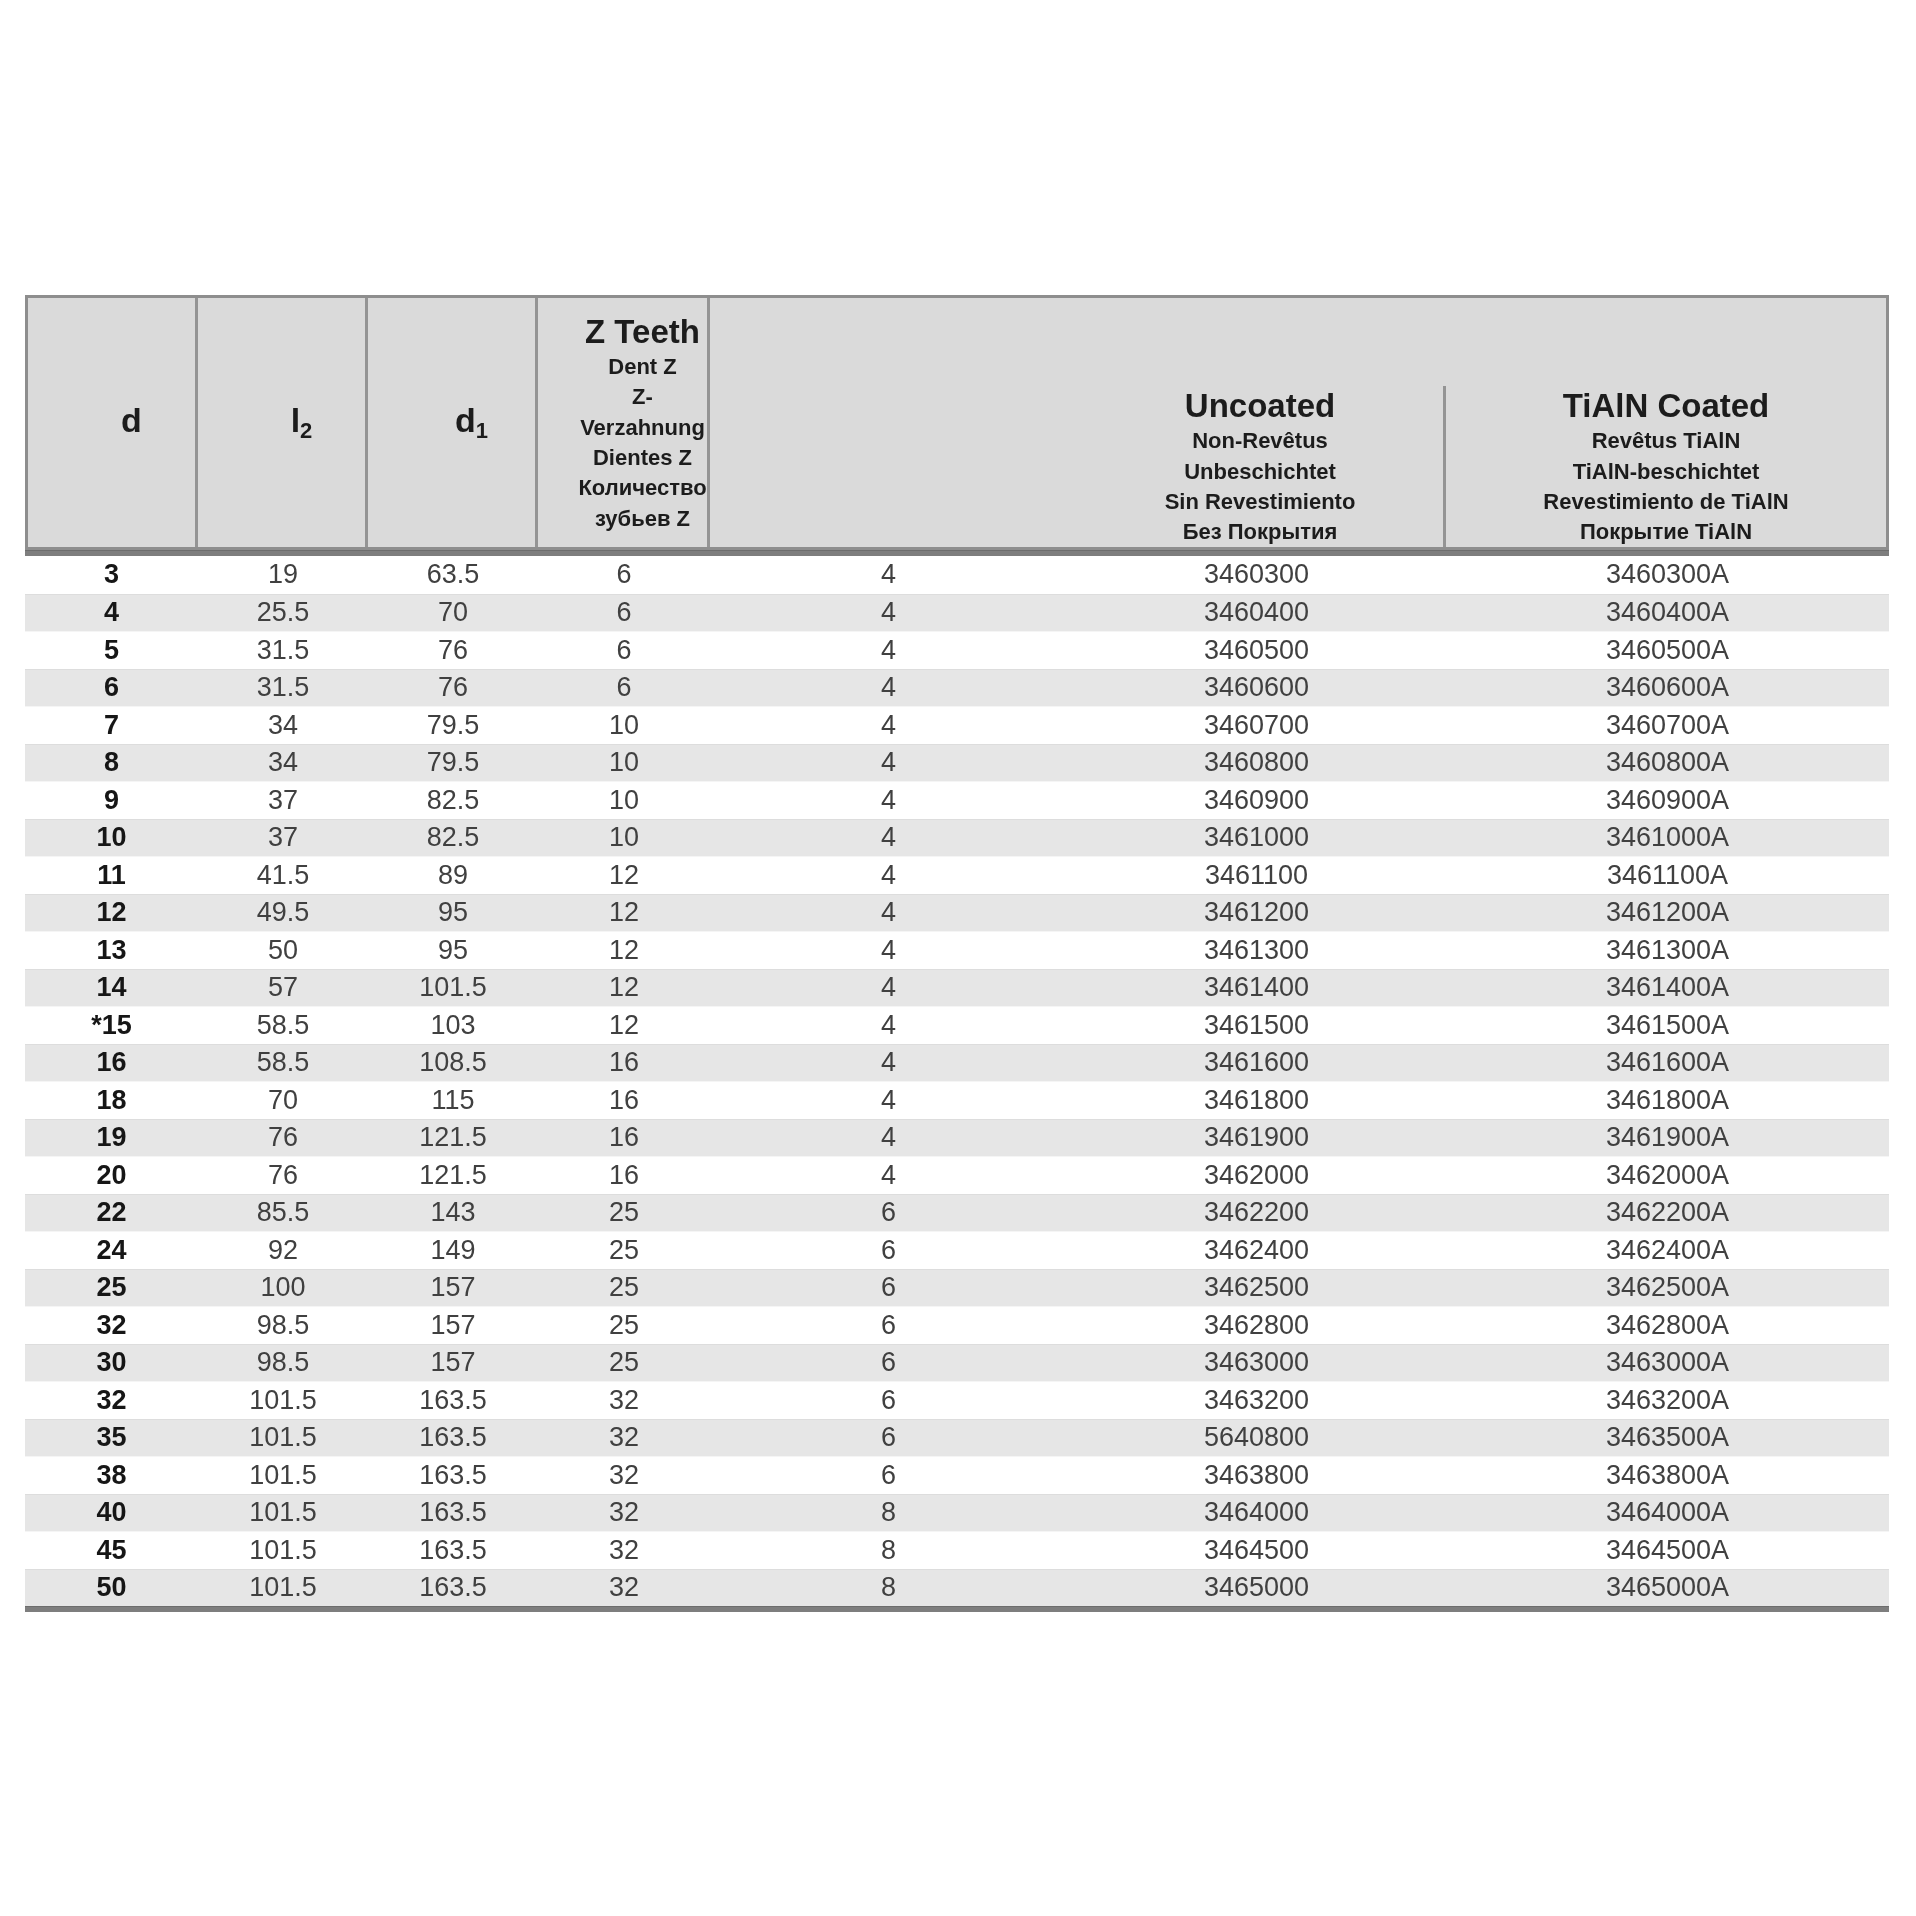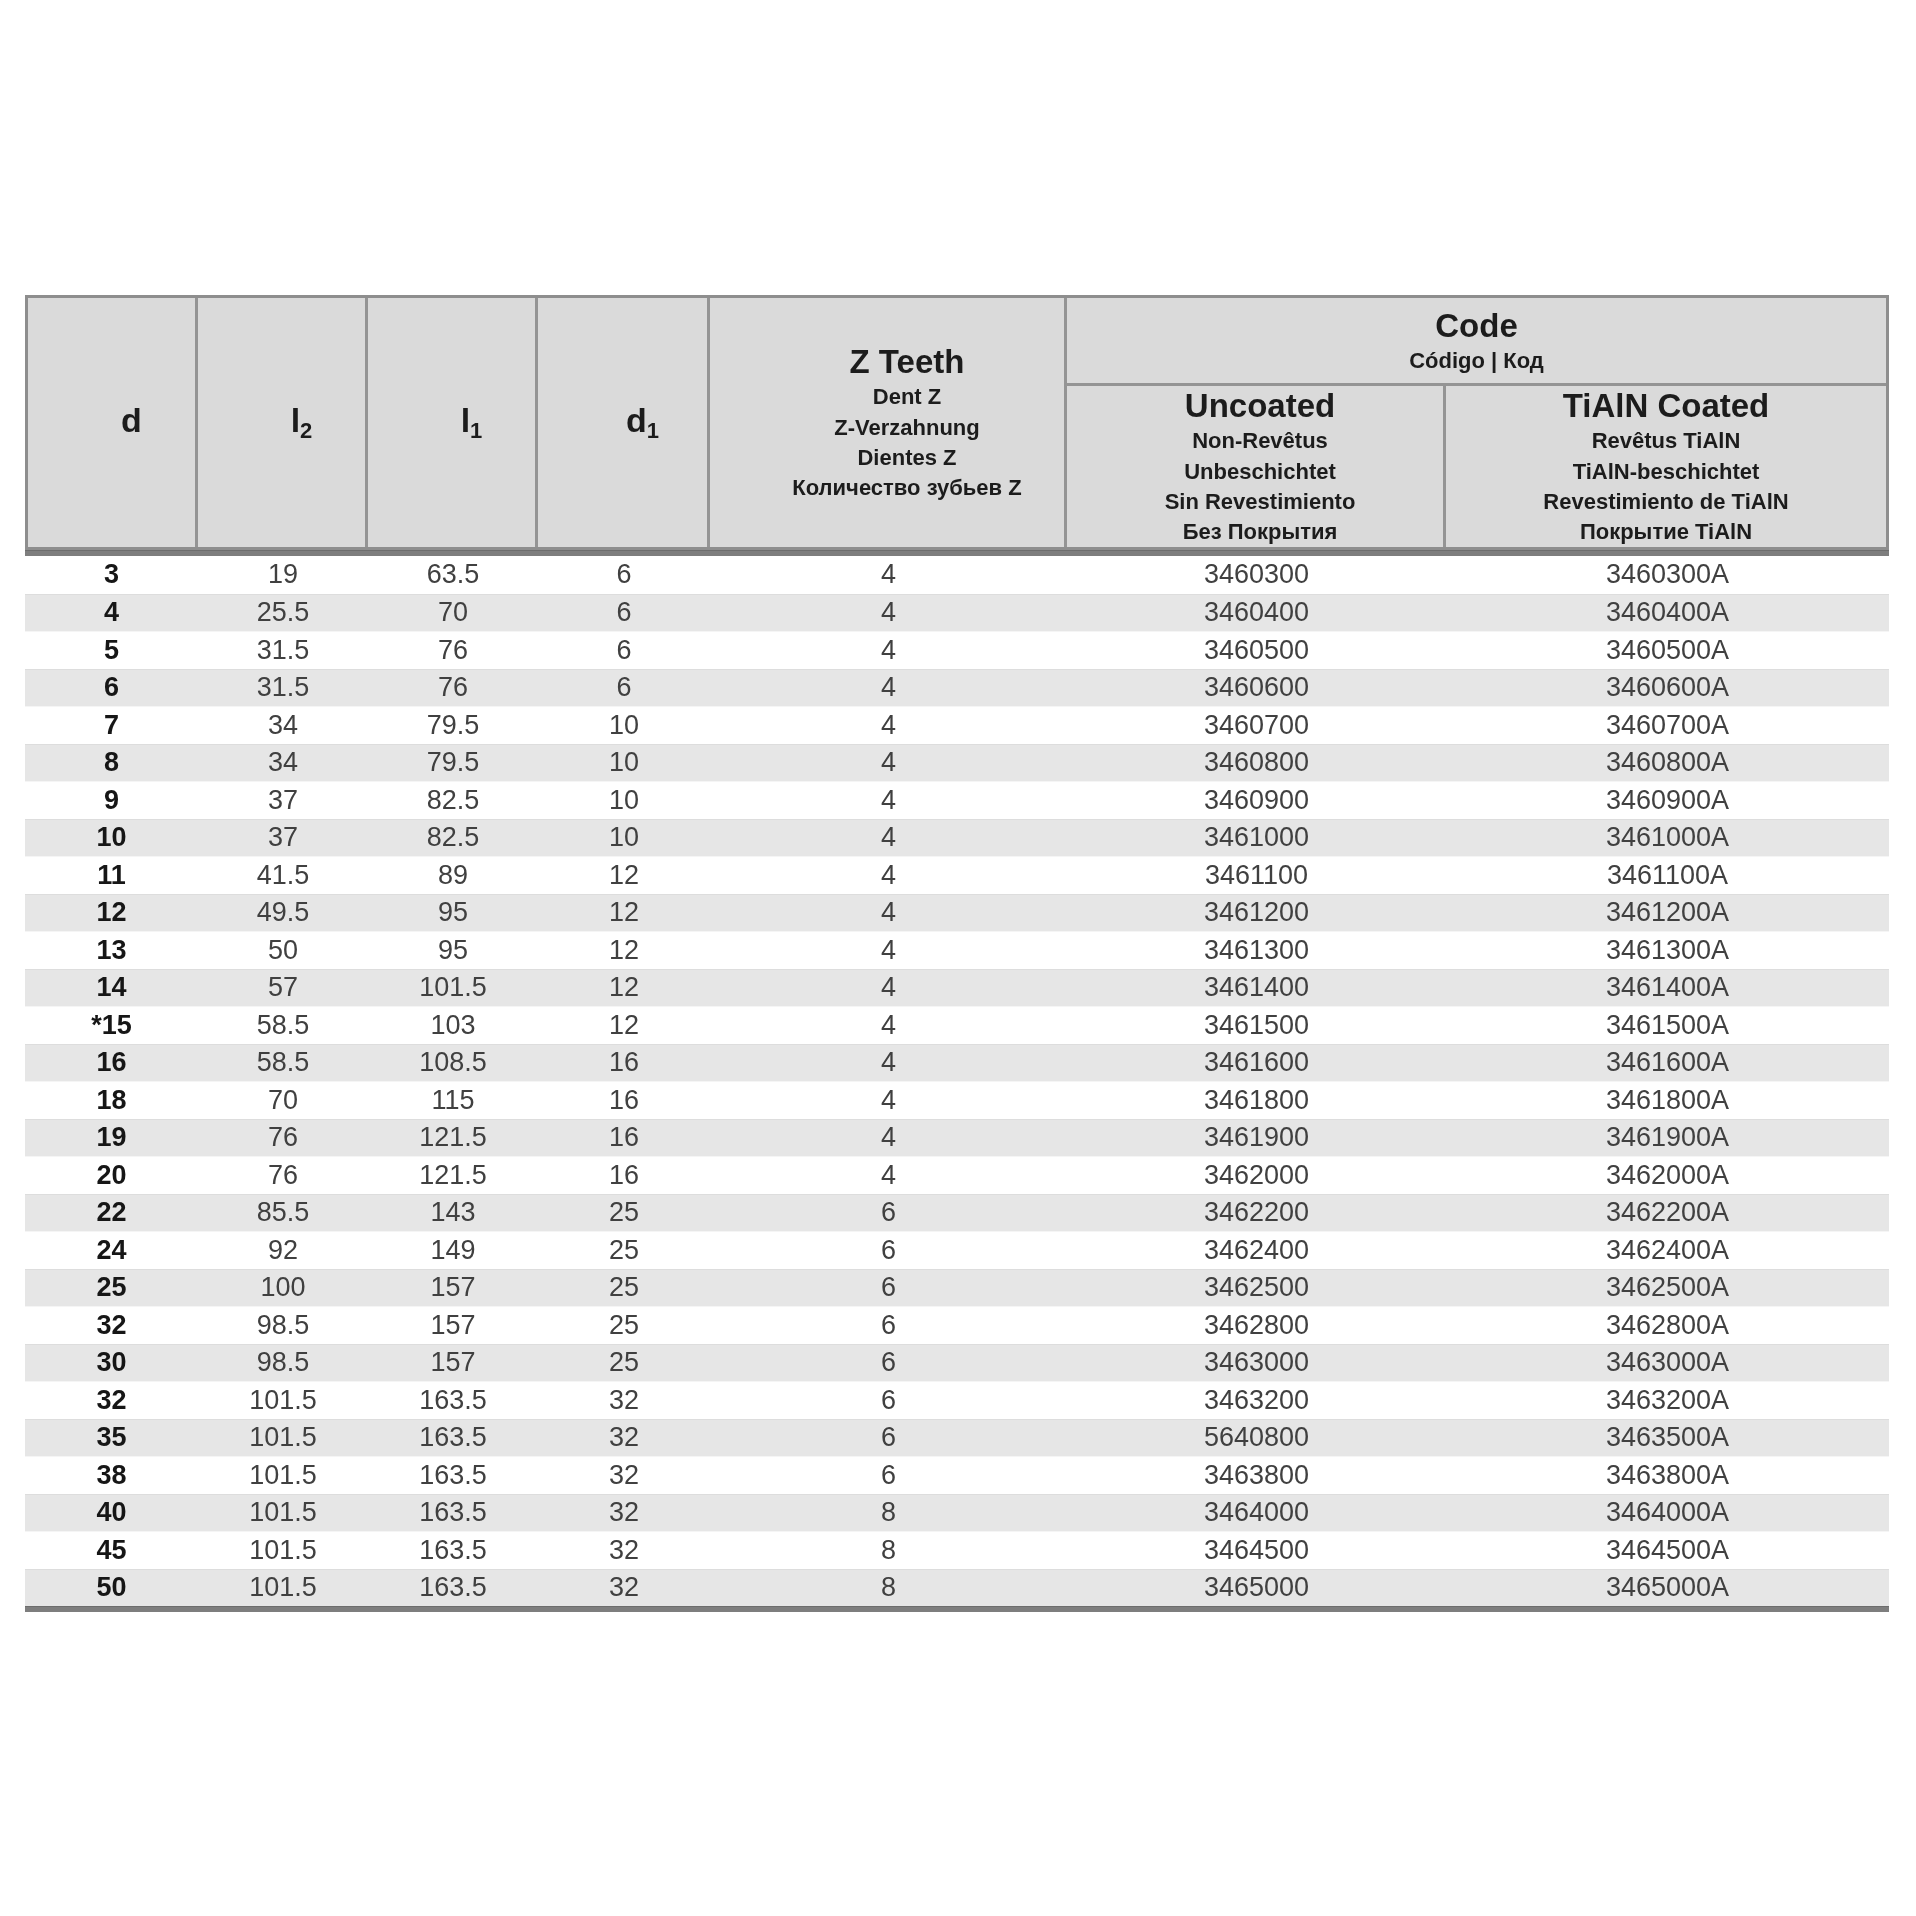--- a/index.html
+++ b/index.html
@@ -117,44 +117,35 @@
           <span>d</span><sub></sub>
         </span>
       </div>
 
       <div class="hcell span-rows">
         <span class="col-letter">
           <span>l</span><sub>2</sub>
         </span>
       </div>
 
-      <div class="hcell span-rows">
-        <span class="col-letter">
-          <span>l</span><sub>1</sub>
-        </span>
-      </div>
 
       <div class="hcell span-rows">
         <span class="col-letter">
           <span>d</span><sub>1</sub>
         </span>
       </div>
 
       <div class="hcell span-rows">
         <div class="head-main">Z Teeth</div>
         <div class="head-sub-line">Dent Z</div>
         <div class="head-sub-line">Z-Verzahnung</div>
         <div class="head-sub-line">Dientes Z</div>
         <div class="head-sub-line">Количество зубьев Z</div>
       </div>
 
-      <div class="hcell code-group">
-        <div class="head-main">Code</div>
-        <div class="head-sub-line">Código | Код</div>
-      </div>
 
       <div class="hcell uncoated">
         <div class="head-main">Uncoated</div>
         <div class="head-sub-line">Non-Revêtus</div>
         <div class="head-sub-line">Unbeschichtet</div>
         <div class="head-sub-line">Sin Revestimiento</div>
         <div class="head-sub-line">Без Покрытия</div>
       </div>
 
       <div class="hcell coated">

